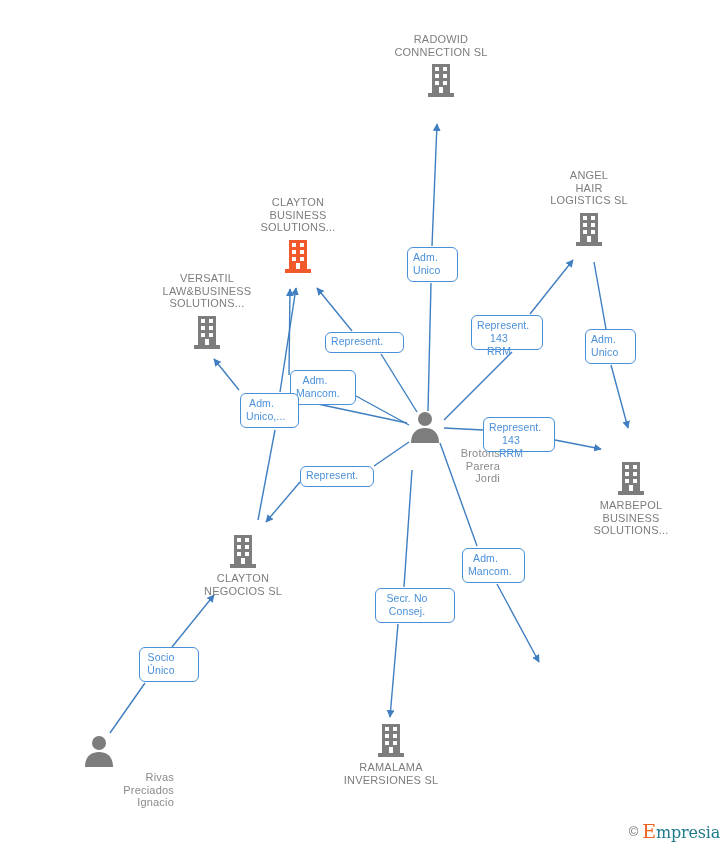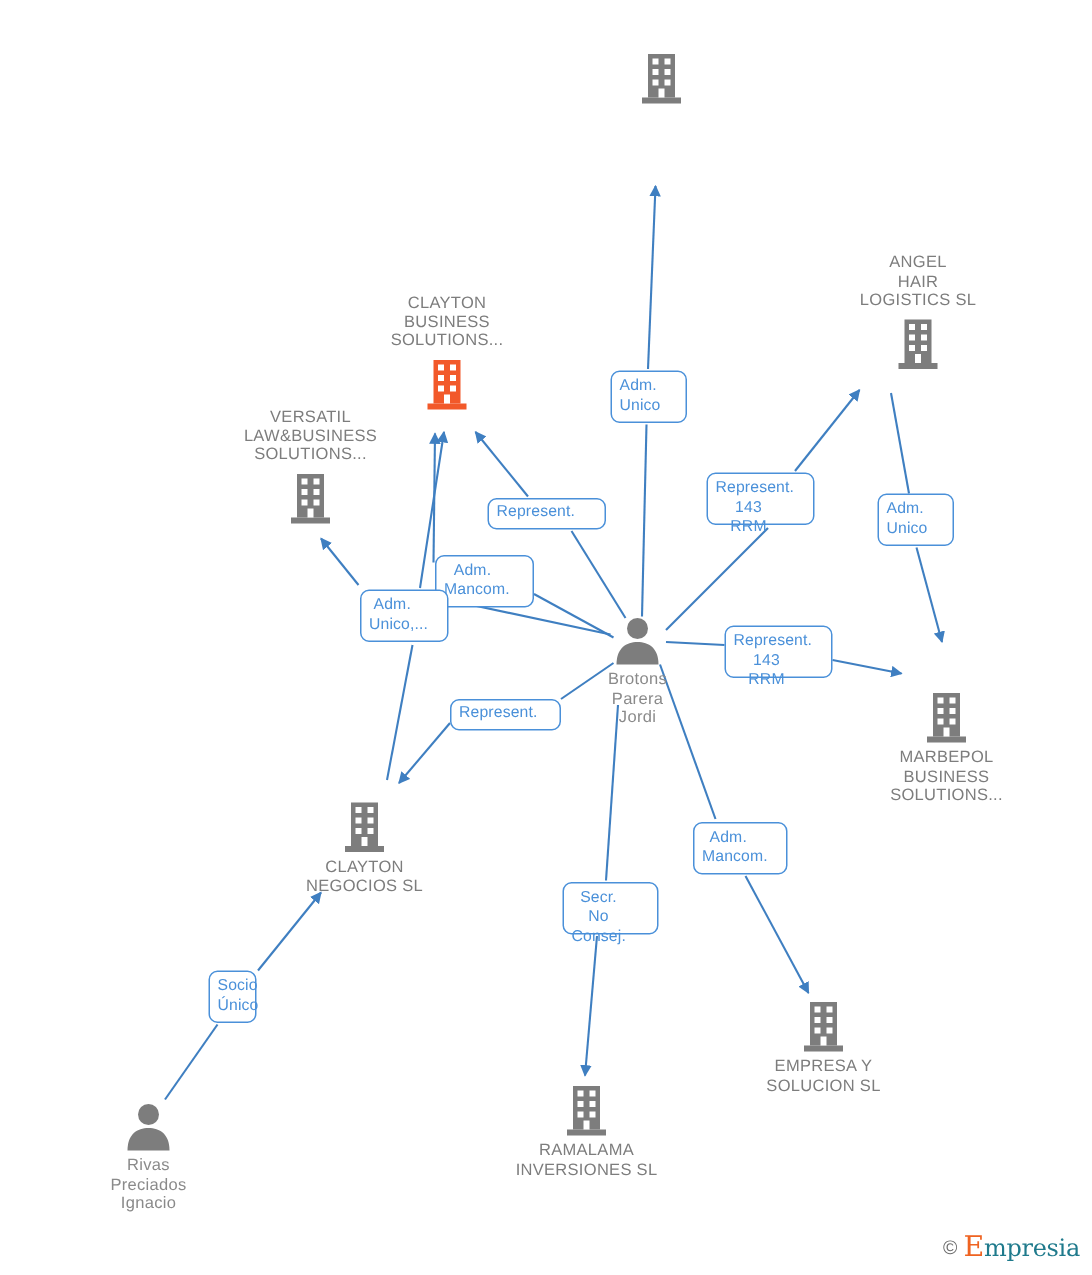--- a/index.html
+++ b/index.html
@@ -42,21 +42,21 @@
   }
   .node .nlabel {
     display: block;
     font-size: 11px;
     color: #7d7d7d;
     letter-spacing: 0.2px;
     white-space: pre-line;
   }
   .node.company .nlabel { margin-top: 2px; }
   .node.company.label-above .nlabel { margin-top: 0; margin-bottom: 3px; }
-  .node.person .nlabel { margin-top: 3px; color: #8a8a8a; }
+  .node.person .nlabel { margin-top: 3px; color: #8a8a8a; text-align: right; }
   .node.highlight .nlabel { color: #7d7d7d; }
 
   
   .elabel {
     position: absolute;
     box-sizing: border-box;
     border: 1.3px solid #4a90d9;
     border-radius: 6px;
     background: #ffffff;
     color: #4a90d9;
@@ -138,38 +138,40 @@
 
       <line x1="412" y1="470" x2="404" y2="587"></line>
       <line x1="398" y1="624" x2="390" y2="717" marker-end="url(#arrow)"></line>
 
       <line x1="110" y1="733" x2="145" y2="683"></line>
       <line x1="172" y1="647" x2="214" y2="595" marker-end="url(#arrow)"></line>
     </g>
   </svg>
 
   <div class="node company label-above" style="left:441px; top:33px;">
-    <span class="glyph">
-      <svg width="34" height="38" viewBox="0 0 34 38">
-        <rect x="8" y="3" width="18" height="29" fill="#7d7d7d"></rect>
-        <rect x="4" y="32" width="26" height="4" fill="#7d7d7d"></rect>
-        <g fill="#ffffff">
-          <rect x="11" y="6" width="4" height="4"></rect>
-            <rect x="19" y="6" width="4" height="4"></rect>
-          <rect x="11" y="13" width="4" height="4"></rect>
-            <rect x="19" y="13" width="4" height="4"></rect>
-          <rect x="11" y="20" width="4" height="4"></rect>
-            <rect x="19" y="20" width="4" height="4"></rect>
-          <rect x="15" y="26" width="4" height="6"></rect>
-        </g>
-      </svg>
-    </span>
-  </div>
-
-  <div class="node company label-above" style="left:612px; top:169px;">
+    <span class="nlabel">RADOWID
+CONNECTION  SL</span>
+    <span class="glyph">
+      <svg width="34" height="38" viewBox="0 0 34 38">
+        <rect x="8" y="3" width="18" height="29" fill="#7d7d7d"></rect>
+        <rect x="4" y="32" width="26" height="4" fill="#7d7d7d"></rect>
+        <g fill="#ffffff">
+          <rect x="11" y="6" width="4" height="4"></rect>
+            <rect x="19" y="6" width="4" height="4"></rect>
+          <rect x="11" y="13" width="4" height="4"></rect>
+            <rect x="19" y="13" width="4" height="4"></rect>
+          <rect x="11" y="20" width="4" height="4"></rect>
+            <rect x="19" y="20" width="4" height="4"></rect>
+          <rect x="15" y="26" width="4" height="6"></rect>
+        </g>
+      </svg>
+    </span>
+  </div>
+
+  <div class="node company label-above" style="left:589px; top:169px;">
     <span class="nlabel">ANGEL
 HAIR
 LOGISTICS  SL</span>
     <span class="glyph">
       <svg width="34" height="38" viewBox="0 0 34 38">
         <rect x="8" y="3" width="18" height="29" fill="#7d7d7d"></rect>
         <rect x="4" y="32" width="26" height="4" fill="#7d7d7d"></rect>
         <g fill="#ffffff">
           <rect x="11" y="6" width="4" height="4"></rect>
             <rect x="19" y="6" width="4" height="4"></rect>
@@ -271,39 +273,20 @@
           <rect x="11" y="20" width="4" height="4"></rect>
             <rect x="19" y="20" width="4" height="4"></rect>
           <rect x="15" y="26" width="4" height="6"></rect>
         </g>
       </svg>
     </span>
     <span class="nlabel">CLAYTON
 NEGOCIOS  SL</span>
   </div>
 
-  <div class="node company" style="left:549px; top:665px;">
-    <span class="glyph">
-      <svg width="34" height="38" viewBox="0 0 34 38">
-        <rect x="8" y="3" width="18" height="29" fill="#7d7d7d"></rect>
-        <rect x="4" y="32" width="26" height="4" fill="#7d7d7d"></rect>
-        <g fill="#ffffff">
-          <rect x="11" y="6" width="4" height="4"></rect>
-            <rect x="19" y="6" width="4" height="4"></rect>
-          <rect x="11" y="13" width="4" height="4"></rect>
-            <rect x="19" y="13" width="4" height="4"></rect>
-          <rect x="11" y="20" width="4" height="4"></rect>
-            <rect x="19" y="20" width="4" height="4"></rect>
-          <rect x="15" y="26" width="4" height="6"></rect>
-        </g>
-      </svg>
-    </span>
-    <span class="nlabel">EMPRESA Y
-SOLUCION SL</span>
-  </div>
 
   <div class="node company" style="left:391px; top:721px;">
     <span class="glyph">
       <svg width="34" height="38" viewBox="0 0 34 38">
         <rect x="8" y="3" width="18" height="29" fill="#7d7d7d"></rect>
         <rect x="4" y="32" width="26" height="4" fill="#7d7d7d"></rect>
         <g fill="#ffffff">
           <rect x="11" y="6" width="4" height="4"></rect>
             <rect x="19" y="6" width="4" height="4"></rect>
           <rect x="11" y="13" width="4" height="4"></rect>
@@ -348,24 +331,24 @@
 Unico,...</div>
 
   <div class="elabel" style="left:483px; top:417px; width:72px; height:35px;">Represent.
 143 RRM</div>
 
   <div class="elabel" style="left:300px; top:466px; width:74px; height:21px; padding-top:2px;">Represent.</div>
 
   <div class="elabel" style="left:462px; top:548px; width:63px; height:35px;">Adm.
 Mancom.</div>
 
-  <div class="elabel" style="left:375px; top:588px; width:64px; height:35px;">Secr.  No
+  <div class="elabel" style="left:375px; top:588px; width:80px; height:35px;">Secr.  No
 Consej.</div>
 
-  <div class="elabel" style="left:139px; top:647px; width:32px; height:35px;">Socio
+  <div class="elabel" style="left:139px; top:647px; width:60px; height:35px;">Socio
 Único</div>
 
   <div id="watermark">
     <span class="copy">©</span>
     <span class="brand"><span class="cap">E</span><span>mpresia</span></span>
   </div>
 
 </div>
 
 </body></html>

